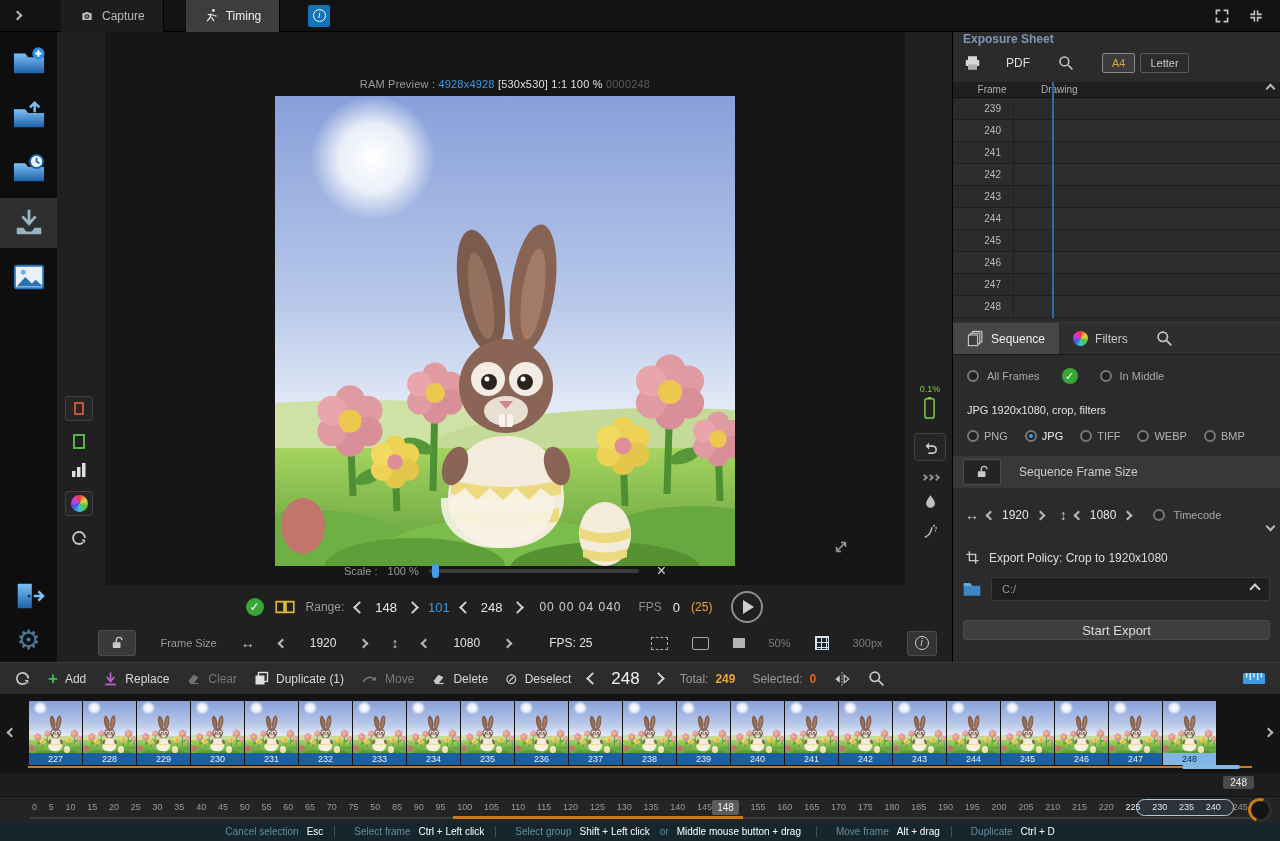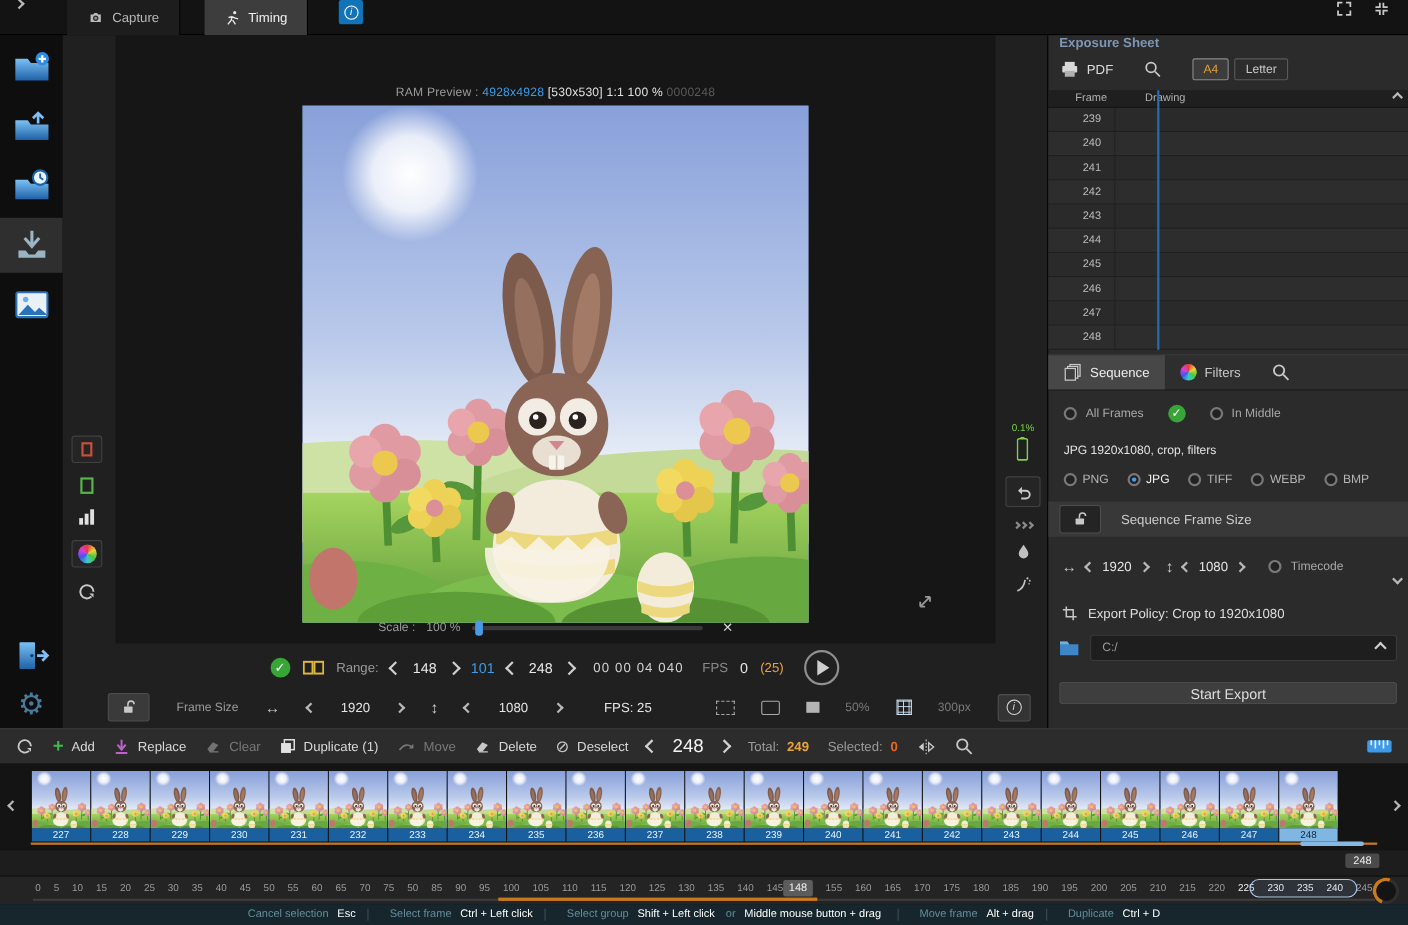--- a/index.html
+++ b/index.html
@@ -9,21 +9,21 @@
   
   .chv{display:inline-block;width:7px;height:7px;border-left:2px solid #b8b8b8;border-bottom:2px solid #b8b8b8}
   .chv.l{transform:rotate(45deg)}
   .chv.r{transform:rotate(225deg)}
   .chv.u{transform:rotate(135deg)}
   .chv.d{transform:rotate(-45deg)}
   .chv.big{width:9px;height:9px;border-width:2px;border-color:#cfcfcf}
   .chv.sm{width:5px;height:5px;border-width:2px}
 
   
-  .topbar{position:absolute;left:0;top:0;width:1280px;height:32px;background:#131313;border-bottom:1px solid #000;display:flex;align-items:flex-start}
+  .topbar{position:absolute;left:0;top:0;width:1280px;height:32px;background:#131313;border-bottom:1px solid #000;display:flex;align-items:center}
   .tb-collapse{margin-left:14px;margin-right:40px}
   .tab{height:32px;display:flex;align-items:center;gap:7px;padding:0 18px;background:#1d1d1d;border-right:1px solid #000;color:#b8b8b8;font-size:12px}
   .tab.active{background:#3d3d3d;color:#f0f0f0}
   .infobtn{width:22px;height:22px;margin-left:28px;background:#1173b8;border-radius:2px;display:flex;align-items:center;justify-content:center}
   .infobtn span{width:13px;height:13px;border:1px solid #fff;border-radius:50%;color:#fff;font-size:9px;line-height:11px;text-align:center;font-style:italic}
   .winops{margin-left:auto;display:flex;gap:18px;padding-right:16px}
 
   
   .leftbar{position:absolute;left:0;top:32px;width:57px;height:630px;background:#0e0e0e;display:flex;flex-direction:column;align-items:center}
   .lb-item{width:57px;height:50px;display:flex;align-items:center;justify-content:center;margin-top:4px}
@@ -78,21 +78,21 @@
   .greenrect{width:12px;height:15px;border:2px solid #55b548}
   .wheel{width:17px;height:17px;border-radius:50%;background:conic-gradient(#e83c3c,#e8d23c,#48c83c,#3cc8c8,#3c58e8,#d83ce0,#e83c3c)}
   .battwrap{display:flex;flex-direction:column;align-items:center;gap:3px;color:#7ad24a;font-size:9px}
   .tripchv{display:flex;gap:1px}
   .tripchv .chv{border-color:#8a8a8a}
 
   
   .rpanel{position:absolute;left:952px;top:32px;width:328px;height:630px;background:#2b2b2b;border-left:1px solid #000}
   .rp-title{position:absolute;left:10px;top:0;font-size:12px;font-weight:bold;color:#7e95b4}
   .pdfRow{position:absolute;left:10px;top:16px;height:30px;display:flex;align-items:center}
-  .pdflabel{font-size:12px;color:#dcdcdc;margin-left:6px}
+  .pdflabel{font-size:12px;color:#dcdcdc;margin-left:24px}
   .btn-a4{margin-left:28px;padding:3px 9px;border:1px solid #8a8a8a;background:#3c3c3c;color:#e0a23c;font-size:11px;border-radius:2px}
   .btn-letter{margin-left:5px;padding:3px 9px;border:1px solid #5a5a5a;background:#2c2c2c;color:#c8c8c8;font-size:11px;border-radius:2px}
   .xtable{position:absolute;left:0;top:50px;width:328px}
   .xhead{display:flex;height:16px;background:#1f1f1f;border-bottom:1px solid #111;font-size:10px;color:#b0b0b0;align-items:center}
   .colframe{width:78px;text-align:center}
   .coldraw{padding-left:10px}
   .xrows{position:relative}
   .xrow{display:flex;height:22px;background:#2a2a2a;border-bottom:1px solid #1f1f1f}
   .xrow:nth-child(even){background:#2d2d2d}
   .xnum{width:60px;text-align:right;padding-right:12px;font-size:10px;color:#bcbcbc;line-height:22px}

